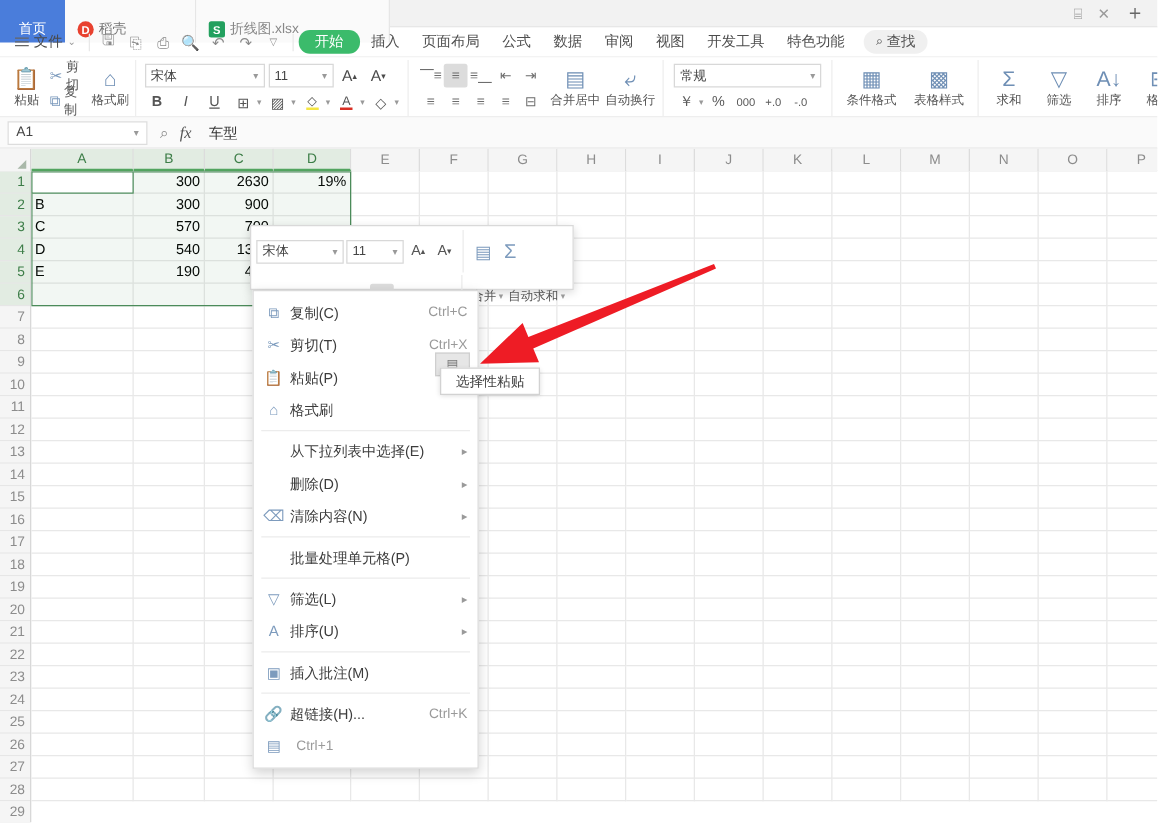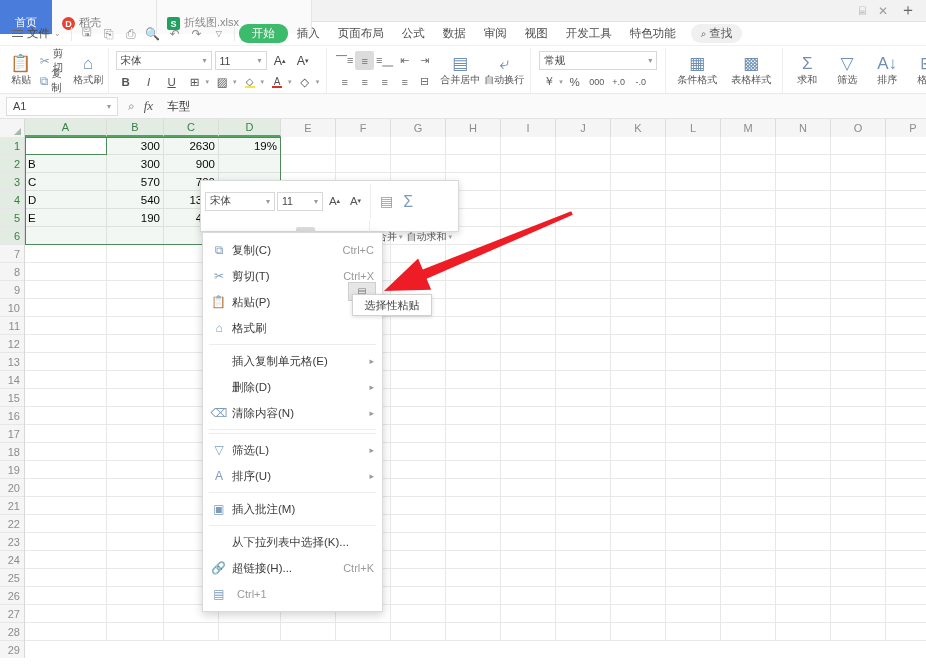--- a/index.html
+++ b/index.html
@@ -1097,55 +1097,55 @@
         <span class="lb">粘贴(P)</span>
         <span class="pasteicon">📋</span>
       </div>
       <div class="mi">
         <span class="ic">⌂</span>
         <span class="lb">格式刷</span>
       </div>
       <div class="divider"></div>
       <div class="mi">
         <span class="ic"></span>
-        <span class="lb">插入复制单元格(E)</span>
+        <span class="lb">从下拉列表中选择(E)</span>
         <span class="arw">▸</span>
       </div>
       <div class="mi">
         <span class="ic"></span>
         <span class="lb">删除(D)</span>
         <span class="arw">▸</span>
       </div>
       <div class="mi">
         <span class="ic">⌫</span>
         <span class="lb">清除内容(N)</span>
         <span class="arw">▸</span>
       </div>
       <div class="divider"></div>
+      <div class="mi">
+        <span class="ic"></span>
+        <span class="lb">批量处理单元格(P)</span>
+      </div>
       <div class="divider"></div>
       <div class="mi">
         <span class="ic">▽</span>
         <span class="lb">筛选(L)</span>
         <span class="arw">▸</span>
       </div>
       <div class="mi">
         <span class="ic">А</span>
         <span class="lb">排序(U)</span>
         <span class="arw">▸</span>
       </div>
       <div class="divider"></div>
       <div class="mi">
         <span class="ic">▣</span>
         <span class="lb">插入批注(M)</span>
       </div>
       <div class="divider"></div>
-      <div class="mi">
-        <span class="ic"></span>
-        <span class="lb">从下拉列表中选择(K)...</span>
-      </div>
       <div class="mi">
         <span class="ic">🔗</span>
         <span class="lb">超链接(H)...</span>
         <span class="sc">Ctrl+K</span>
       </div>
       <div class="mi">
         <span class="ic">▤</span>
         <span class="sc">Ctrl+1</span>
       </div>
     </div>

